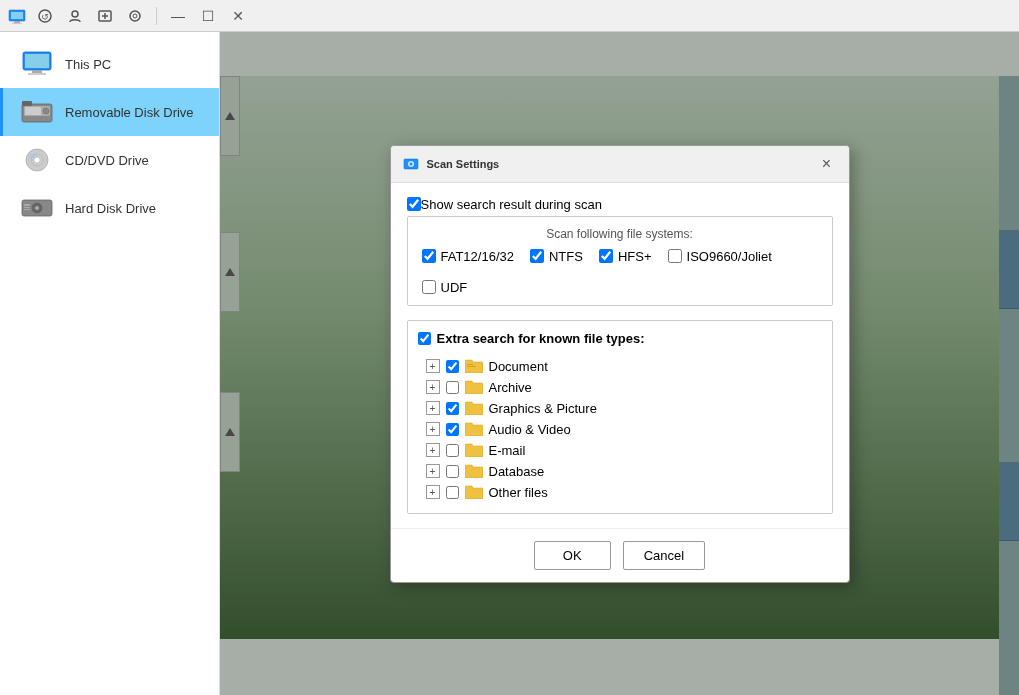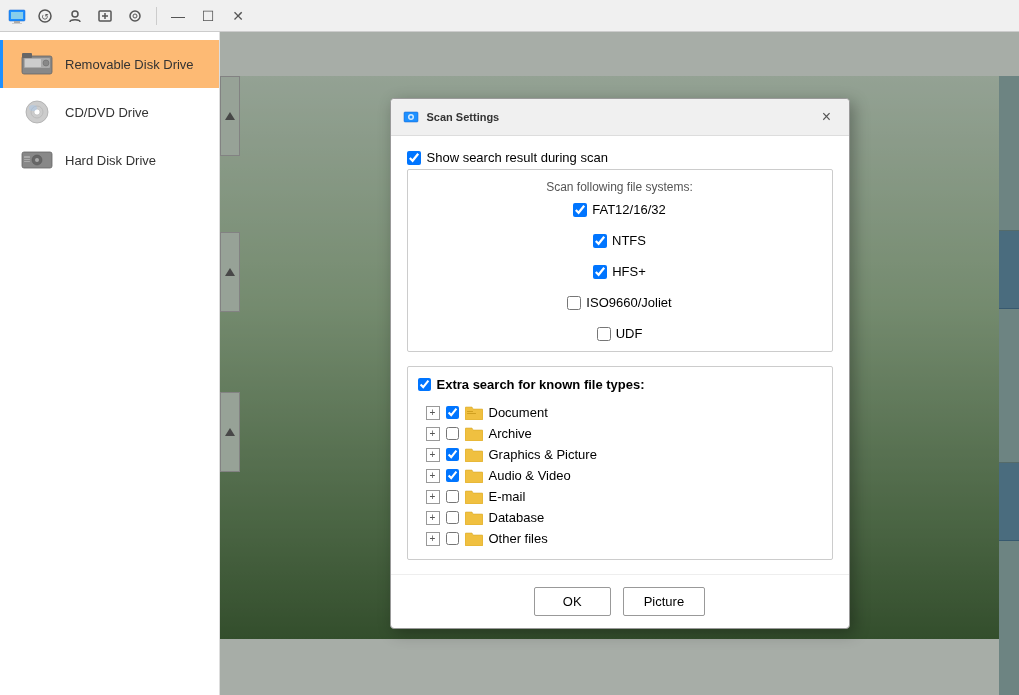--- a/index.html
+++ b/index.html
@@ -36,21 +36,21 @@
       flex-direction: column;
       padding-top: 8px;
     }
     .sidebar-item {
       display: flex;
       align-items: center;
       padding: 10px 16px;
       cursor: pointer;
       border-left: 3px solid transparent;
     }
-    .sidebar-item.active { background: #fdba74; border-left: 3px solid #1e90ff; }
+    .sidebar-item.active { background: #7dd3fc; border-left: 3px solid #1e90ff; }
     .sidebar-item-icon { width: 36px; height: 28px; display: flex; align-items: center; justify-content: center; margin-right: 10px; flex-shrink: 0; }
     .sidebar-item-label { font-size: 13px; color: #333; }
 
     
     .icon-pc { position: relative; }
 
     
     .content-area {
       flex: 1;
       display: flex;
@@ -96,36 +96,36 @@
       display: flex;
       align-items: center;
       justify-content: space-between;
       border-radius: 4px 4px 0 0;
     }
     .dialog-title-left { display: flex; align-items: center; gap: 8px; font-size: 11px; font-weight: 600; color: #333; }
     .dialog-close { width: 20px; height: 20px; display: flex; align-items: center; justify-content: center; cursor: pointer; font-size: 16px; color: #555; border: none; background: transparent; }
 
     .dialog-body { padding: 14px 16px; }
 
-    .checkbox-row { display: flex; align-items: center; gap: 6px; margin-bottom: 4px; font-size: 13px; }
+    .checkbox-row { display: flex; align-items: center; gap: 0; margin-bottom: 4px; font-size: 13px; }
     .checkbox-row input[type=checkbox] { width: 14px; height: 14px; cursor: pointer; }
 
     .filesys-group {
       border: 1px solid #ccc;
       border-radius: 2px;
       padding: 10px 14px;
       margin-bottom: 14px;
     }
     .filesys-legend {
       font-size: 12px;
       color: #555;
       margin-bottom: 8px;
       text-align: center;
     }
-    .filesys-options { display: flex; align-items: center; gap: 16px; flex-wrap: wrap; flex-direction: column; }
+    .filesys-options { display: flex; align-items: center; gap: 16px; flex-wrap: wrap; }
     .filesys-option { display: flex; align-items: center; gap: 5px; font-size: 13px; }
     .filesys-option input[type=checkbox] { width: 14px; height: 14px; cursor: pointer; }
 
     .extra-search-box {
       border: 1px solid #ccc;
       border-radius: 2px;
       padding: 10px;
     }
     .extra-search-header { display: flex; align-items: center; gap: 6px; margin-bottom: 10px; font-size: 13px; font-weight: 600; }
 
@@ -231,20 +231,31 @@
     <button class="title-bar-btn">—</button>
     <button class="title-bar-btn">☐</button>
     <button class="title-bar-btn close">✕</button>
   </div>
 </div>
 
 <div class="main-area">
 
   <div class="sidebar">
 
+    <div class="sidebar-item">
+      <div class="sidebar-item-icon icon-pc">
+        <svg width="36" height="28" viewBox="0 0 36 28">
+          <rect x="4" y="2" width="28" height="18" rx="2" fill="#1e90ff" stroke="#1060cc" stroke-width="0.8"></rect>
+          <rect x="6" y="4" width="24" height="14" fill="#87ceeb"></rect>
+          <rect x="13" y="20" width="10" height="3" fill="#aaa"></rect>
+          <rect x="9" y="23" width="18" height="2" fill="#ccc"></rect>
+        </svg>
+      </div>
+      <span class="sidebar-item-label">This PC</span>
+    </div>
 
     <div class="sidebar-item active">
       <div class="sidebar-item-icon">
         <svg width="36" height="28" viewBox="0 0 36 28">
           <rect x="3" y="6" width="30" height="18" rx="2" fill="#888" stroke="#666" stroke-width="0.8"></rect>
           <rect x="5" y="8" width="26" height="10" rx="1" fill="#aaa"></rect>
           <rect x="6" y="9" width="16" height="8" rx="0.5" fill="#ccc"></rect>
           <circle cx="27" cy="13" r="3" fill="#888" stroke="#666" stroke-width="0.5"></circle>
           <rect x="3" y="3" width="10" height="5" rx="1" fill="#666"></rect>
         </svg>
@@ -429,20 +440,20 @@
                 <span>Other files</span>
               </div>
 
             </div>
           </div>
 
         </div>
 
         <div class="dialog-footer">
           <button class="dialog-ok-btn">OK</button>
-          <button class="dialog-cancel-btn">Picture</button>
+          <button class="dialog-cancel-btn">Cancel</button>
         </div>
 
       </div>
     </div>
 
   </div>
 </div>
 
 </body></html>

